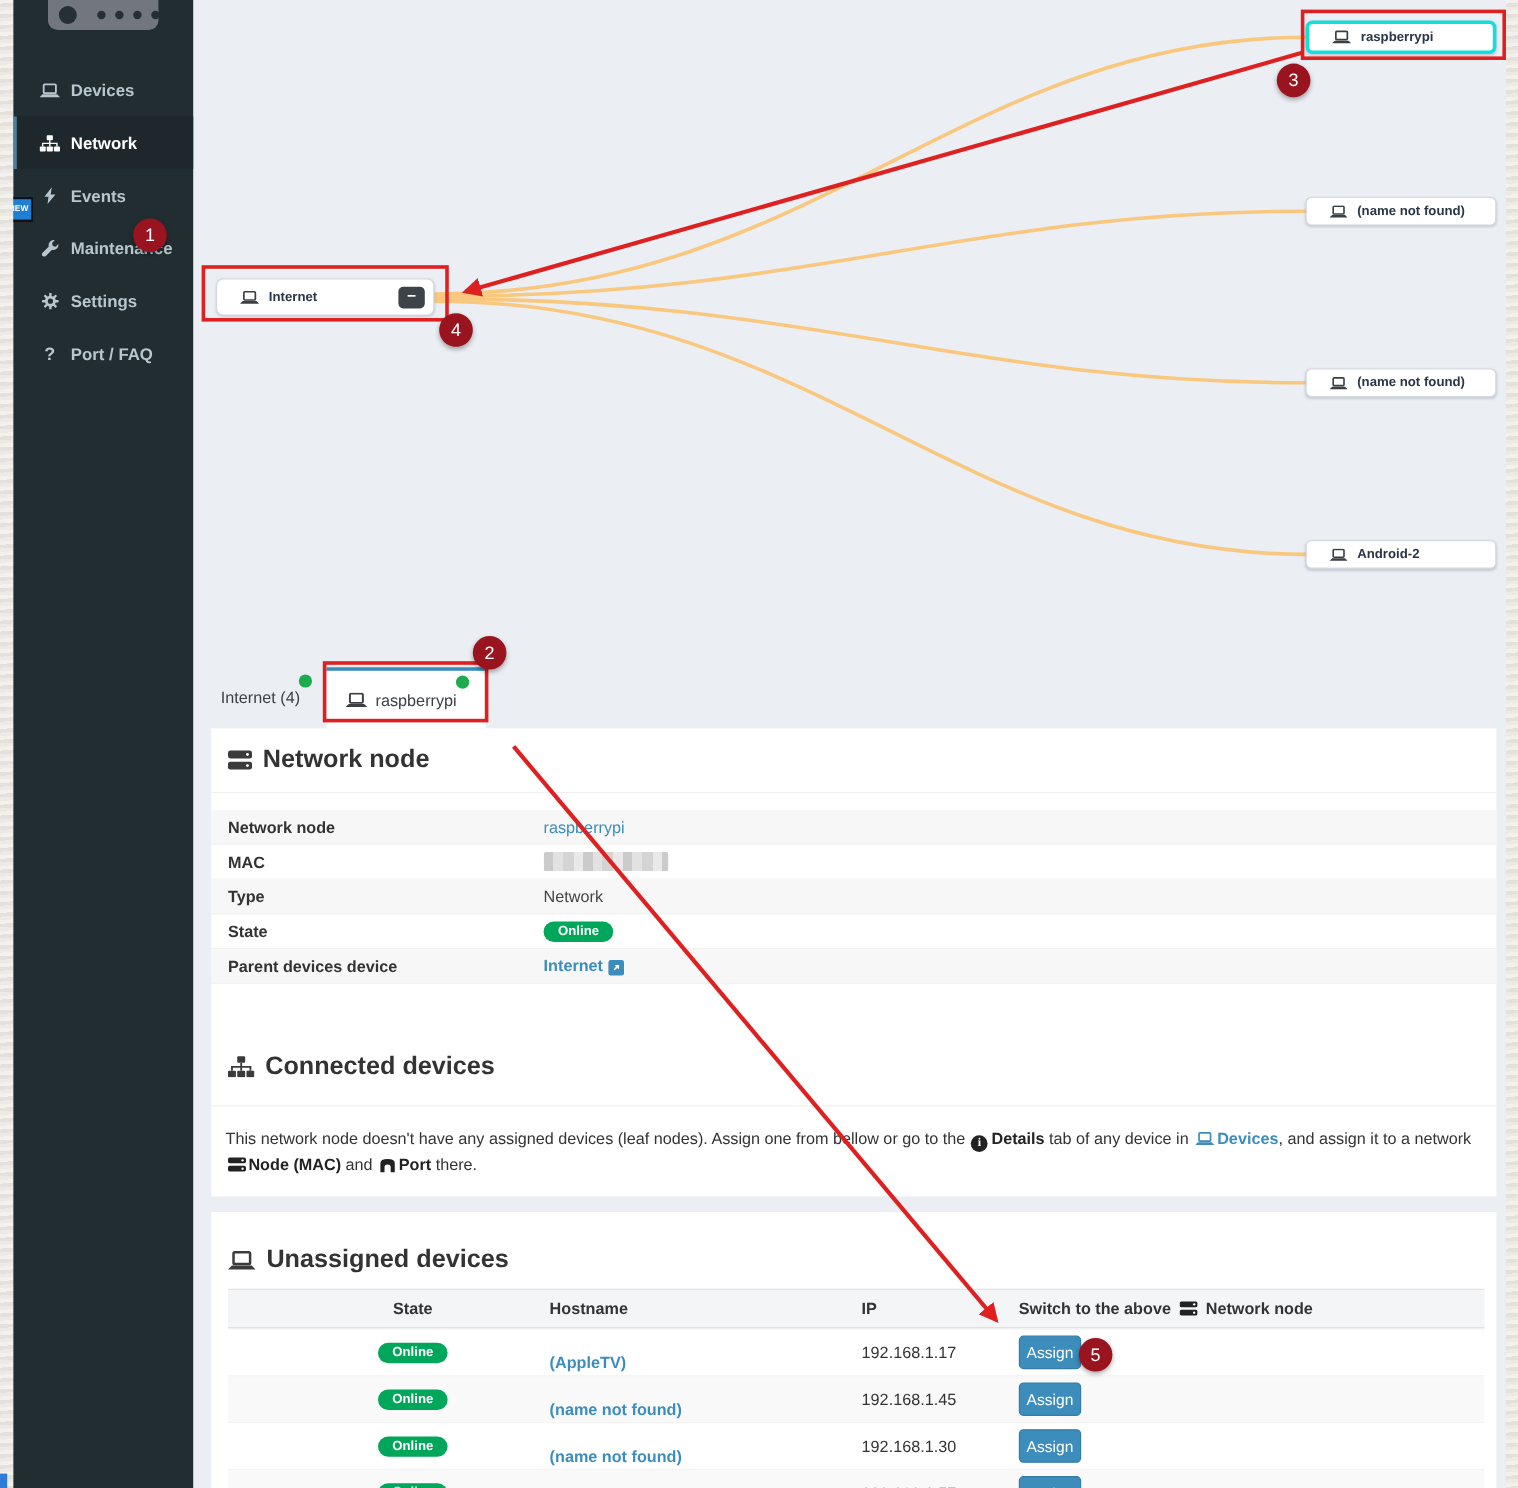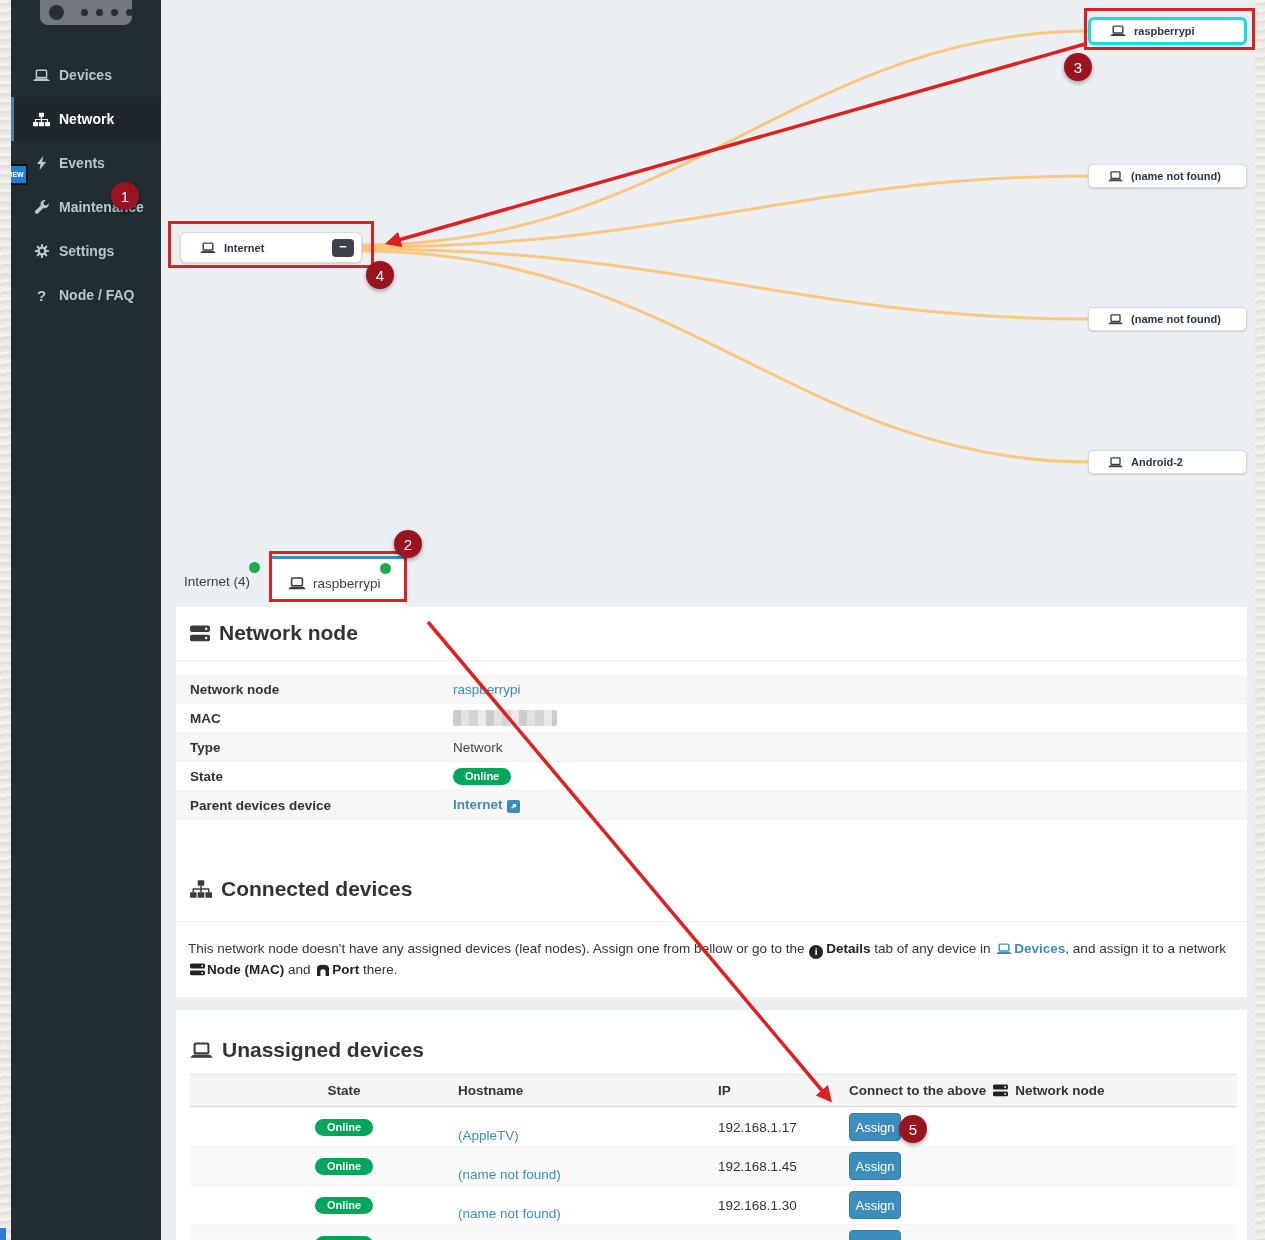--- a/index.html
+++ b/index.html
@@ -81,21 +81,21 @@
   .inline-ico { display:inline-flex; vertical-align:-2px; margin:0 2px; }
   .info-ico { display:inline-flex; align-items:center; justify-content:center; width:14px; height:14px; border-radius:50%;
     background:#222; color:#fff; font-size:10px; font-weight:700; font-family:"Liberation Serif",serif; vertical-align:-2px; margin:0 3px 0 1px; }
 
   
   .ud-table { position:absolute; left:14px; right:10px; top:64px; font-size:13.5px; color:#333; }
   .ud-row { display:grid; grid-template-columns:268px 260px 131px 1fr; align-items:center; height:39px; border-top:1px solid #f4f4f4; }
   .ud-row.head { height:33px; background:#f4f5f7; border-top:1px solid #e4e4e4; border-bottom:1px solid #dcdcdc; font-weight:700; }
   .ud-row:nth-child(odd):not(.head) { background:#f9f9f9; }
   .cell-state { text-align:center; padding-left:40px; }
-  .cell-host { font-weight:400;margin-top:16px; }
+  .cell-host { font-weight:700;margin-top:16px; }
   .cell-action { display:flex; align-items:center; gap:5px; font-weight:700; }
   .assign-btn { width:52px; height:28px; background:#3c8dbc; border:1px solid #357ca5; border-radius:4px;
     color:#fff; font-size:13px; font-family:inherit; cursor:pointer; }
 
   
   .anno-rect { position:absolute; border:3px solid #df2020; z-index:10; pointer-events:none; }
   .rect-raspi { left:1084px; top:8px; width:171px; height:42px; }
   .rect-internet { left:168px; top:221px; width:206px; height:47px; }
   .rect-tab { left:269px; top:551px; width:138px; height:51px; }
   .anno-circle { position:absolute; width:28px; height:28px; border-radius:50%; background:#9a1420;
@@ -174,21 +174,21 @@
               <rect x="6" y="0" width="2" height="3.4" rx="0.6" transform="rotate(135 7 7)"></rect>
                 <rect x="6" y="10.6" width="2" height="3.4" rx="0.6" transform="rotate(135 7 7)"></rect>
             </g>
             <circle cx="7" cy="7" r="3.4" fill="none" stroke="currentColor" stroke-width="2.4"></circle>
           </svg>
         </span>
         <span>Settings</span>
       </div>
       <div class="nav-item">
         <span class="nav-icon q-glyph">?</span>
-        <span>Node / FAQ</span>
+        <span>Port / FAQ</span>
       </div>
     </nav>
   </aside>
 
   <svg class="edges" width="1265" height="520">
     <g fill="none" stroke="#f9c87e" stroke-width="3">
       <path d="M362 245 C 680 245, 800 31, 1090 31"></path>
       <path d="M362 247 C 680 247, 800 176, 1090 176"></path>
       <path d="M362 249 C 680 249, 800 319, 1090 319"></path>
       <path d="M362 251 C 680 251, 800 462, 1090 462"></path>
@@ -346,21 +346,21 @@
       </span>
       <span>Unassigned devices</span>
     </h2>
 
     <div class="ud-table">
       <div class="ud-row head">
         <span class="cell-state">State</span>
         <span>Hostname</span>
         <span>IP</span>
         <span class="cell-action">
-          <span>Connect to the above</span>
+          <span>Switch to the above</span>
           <span class="inline-ico">
               <svg width="15" height="13" viewBox="0 0 20 17" style="color:#222">
                 <rect x="0" y="0.5" width="20" height="6.6" rx="2" fill="currentColor"></rect>
                 <rect x="0" y="9.7" width="20" height="6.6" rx="2" fill="currentColor"></rect>
                 <circle cx="16.2" cy="3.8" r="1.3" fill="#fff"></circle>
                 <circle cx="16.2" cy="13" r="1.3" fill="#fff"></circle>
               </svg>
             </span>
           <span>Network node</span>
         </span>

